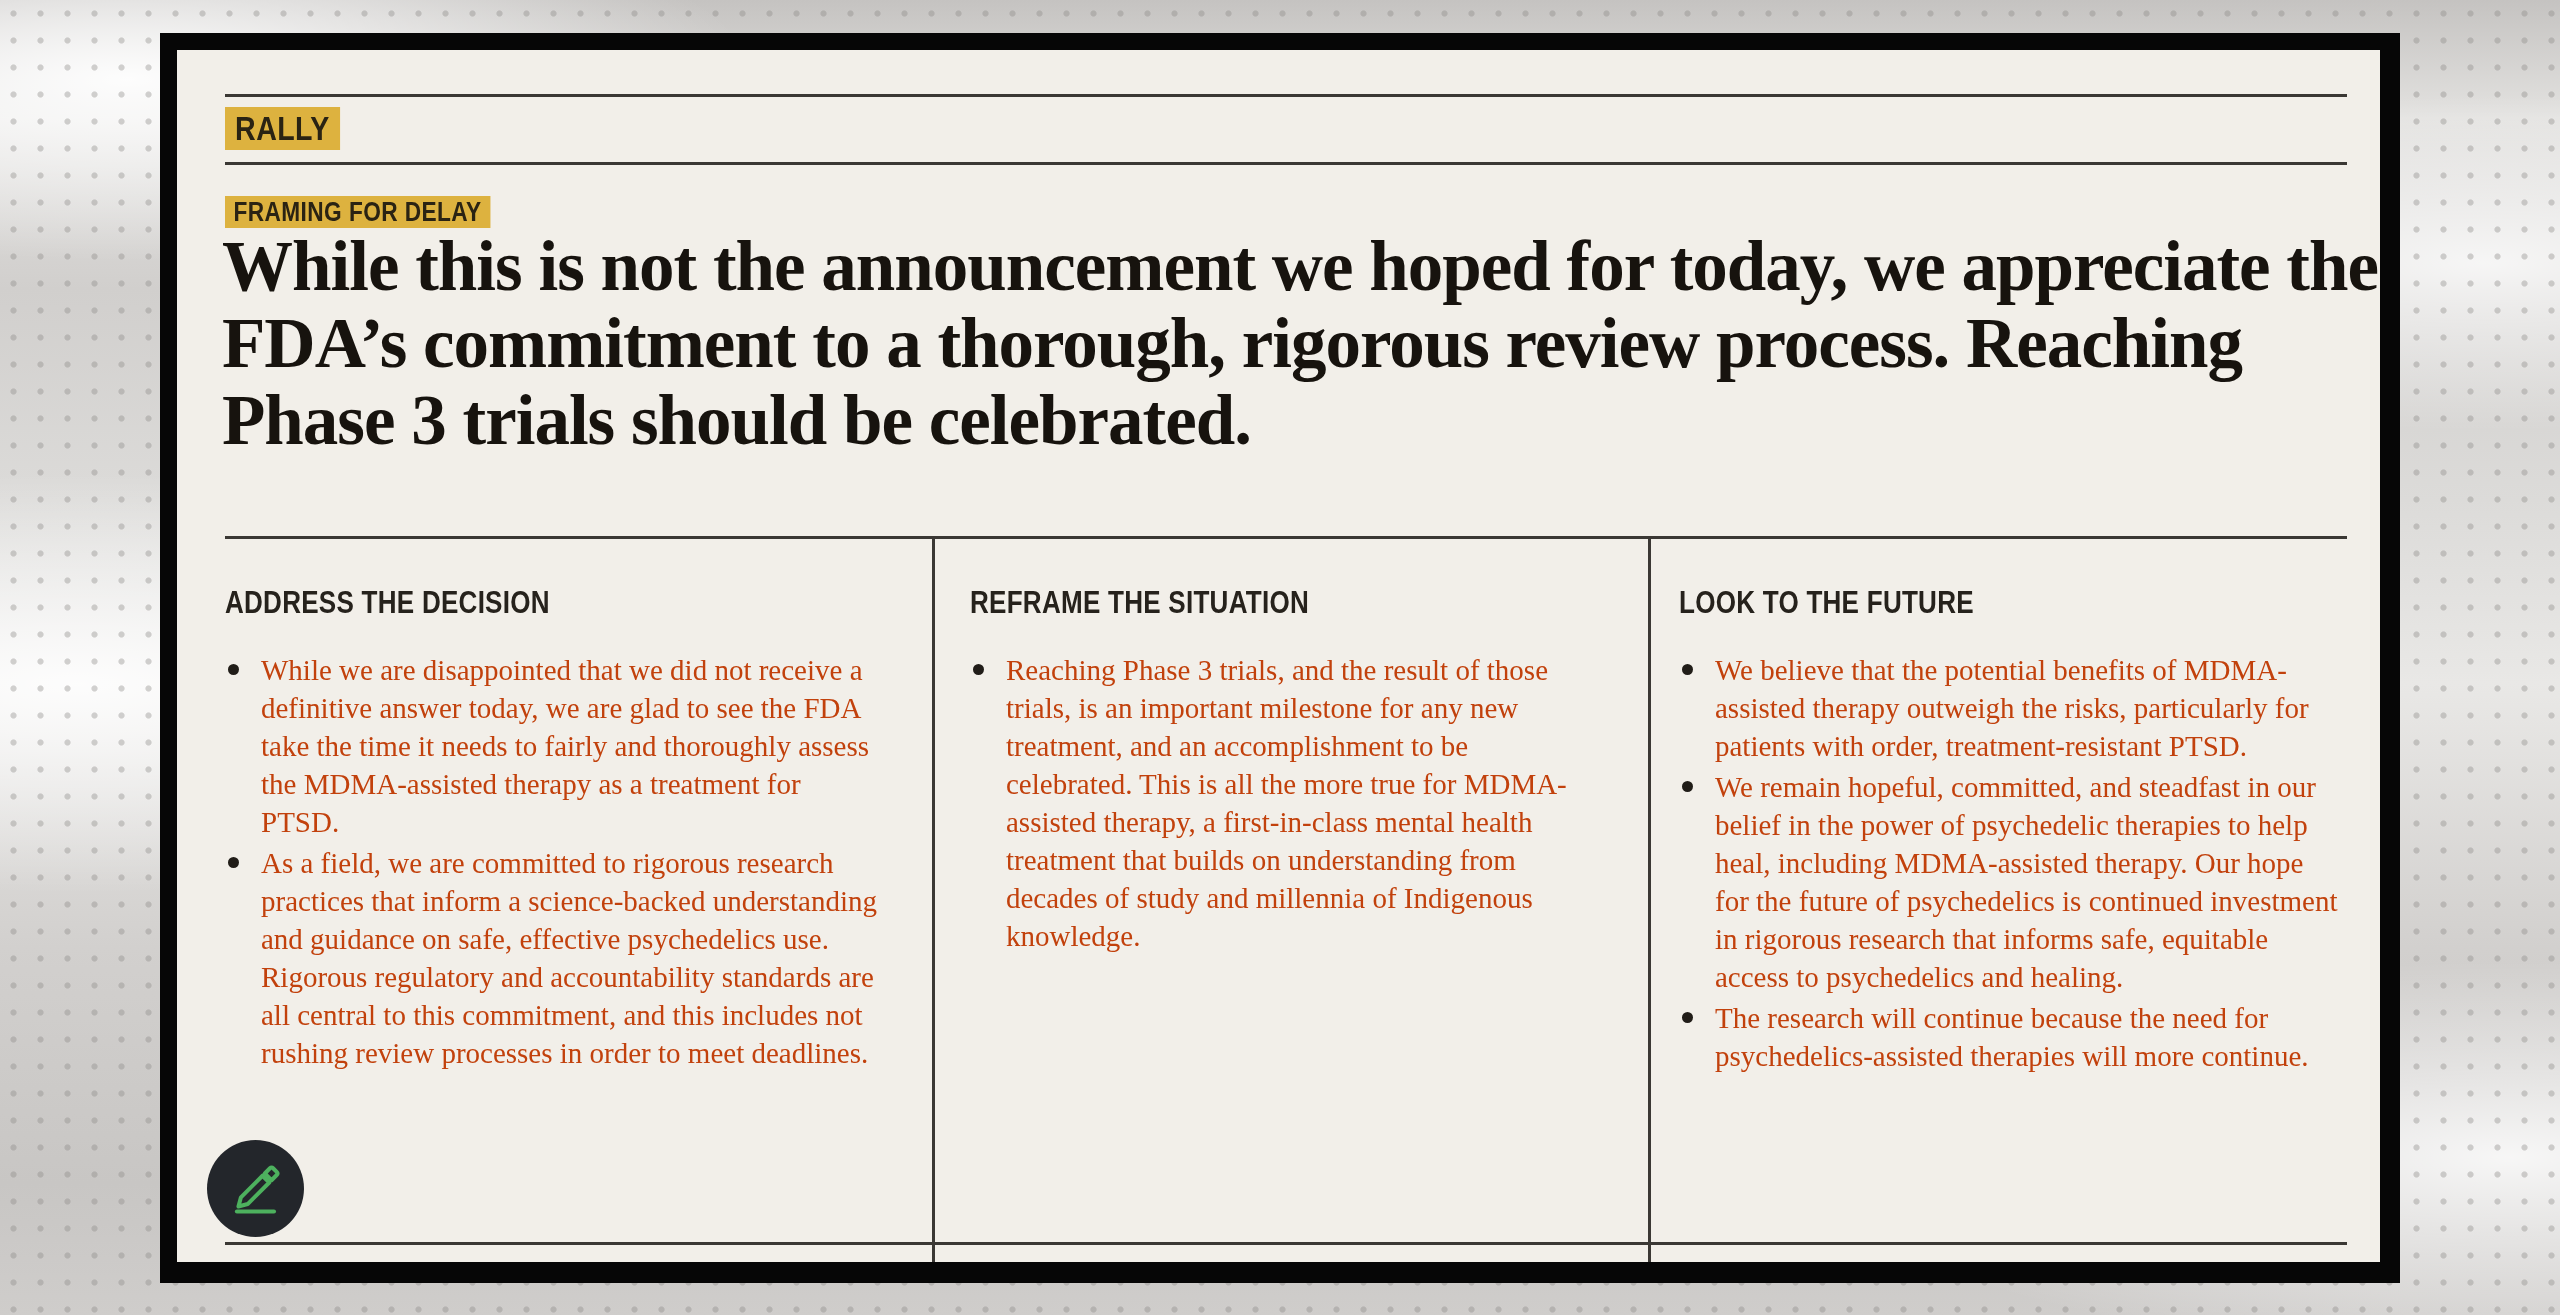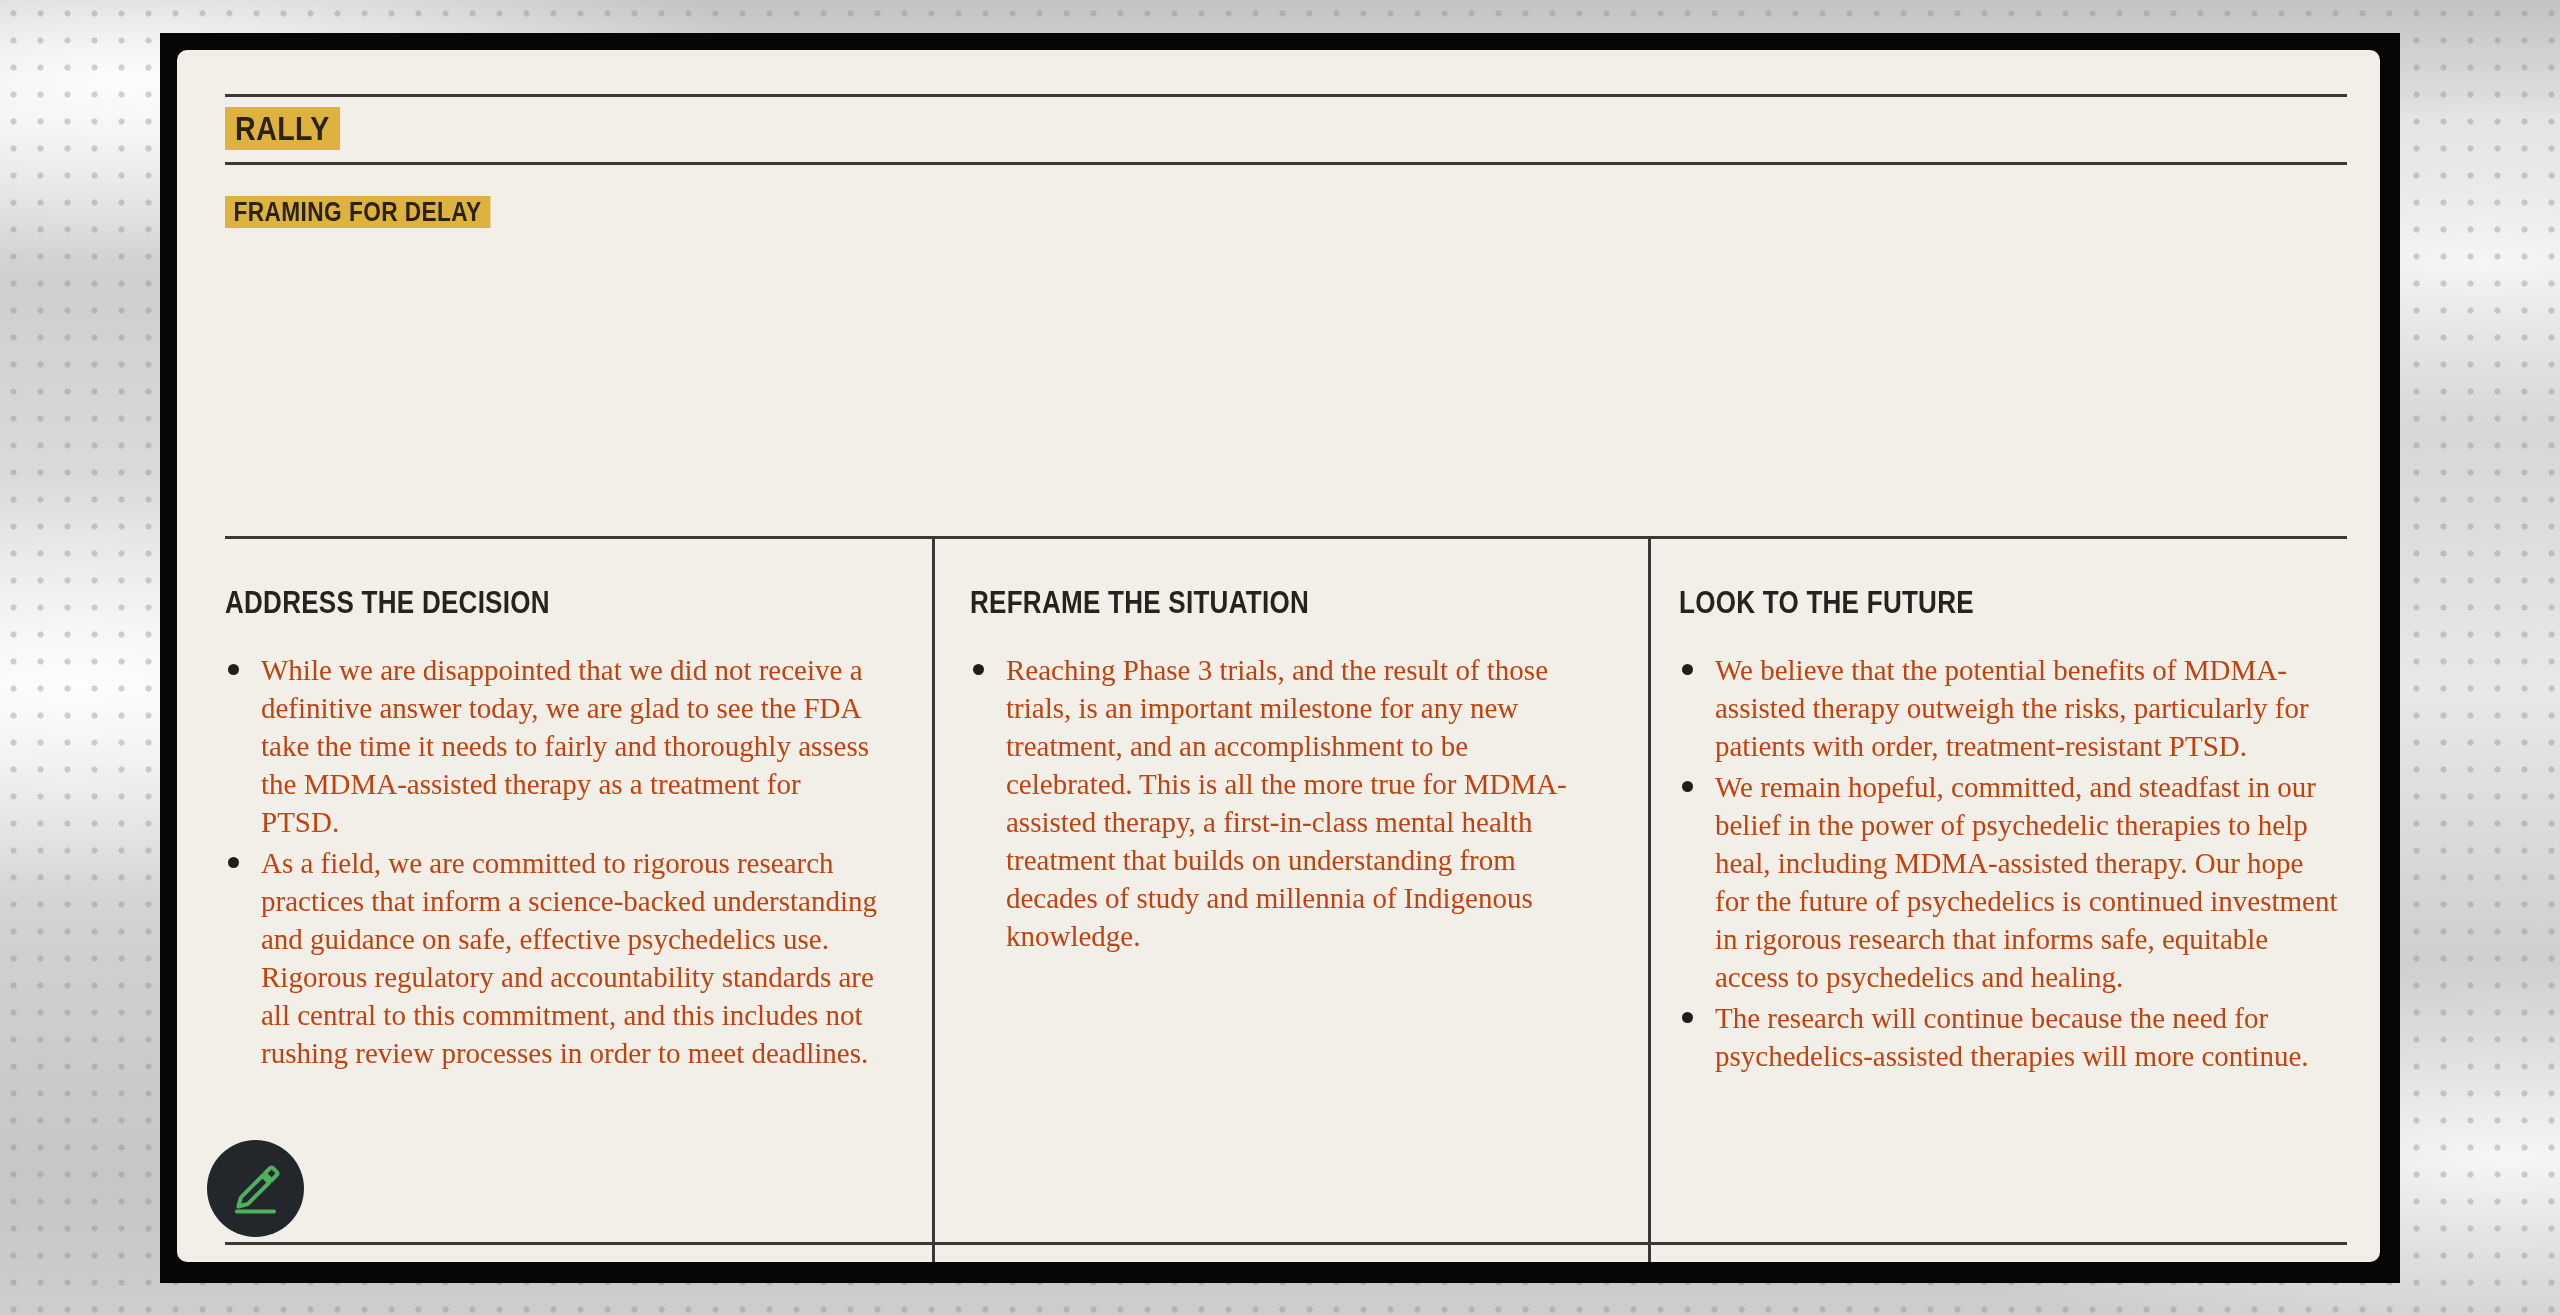--- a/index.html
+++ b/index.html
@@ -21,21 +21,21 @@
       linear-gradient(180deg,#c5c3c1 0%,#e3e2e0 9%,#d1cfcd 22%,#dcdbd9 38%,#e9e8e6 52%,#d2d0ce 72%,#c8c6c4 90%,#cfcdcb 100%);
     background-size: 27px 27px, auto, auto, auto, auto, auto;
     background-repeat: repeat, no-repeat, no-repeat, no-repeat, no-repeat, no-repeat;
   }
 
   .frame {
     position: absolute; left: 160px; top: 33px; width: 2240px; height: 1250px;
     background: #060606; box-sizing: border-box;
     padding: 17px 20px 21px 17px;
   }
-  .sheet { position: relative; width: 100%; height: 100%; background: #f2efe9; border-radius: 10px; }
+  .sheet { position: relative; width: 100%; height: 100%; background: #f2efe9; }
 
   .rule { position: absolute; left: 48px; right: 33px; height: 3px; background: #3b3834; }
   .rule-1 { top: 44px; }
   .rule-2 { top: 112px; }
   .rule-bottom { bottom: 17px; }
 
   .badge {
     position: absolute; left: 48px; display: inline-block; white-space: nowrap;
     background: #ddb23f; color: #2a2313;
     font-family: "Liberation Sans", sans-serif; font-weight: 700;
@@ -92,20 +92,21 @@
   <div class="sheet">
 
     <div class="rule rule-1"></div>
 
     <div class="badge kicker">RALLY</div>
 
     <div class="rule rule-2"></div>
 
     <div class="badge tag">FRAMING FOR DELAY</div>
 
+    <h1 class="headline">While this is not the announcement we hoped for today, we appreciate the FDA’s commitment to a thorough, rigorous review process. Reaching Phase 3 trials should be celebrated.</h1>
 
     <div class="columns">
 
       <section class="col col-1">
         <h3 class="col-header">ADDRESS THE DECISION</h3>
         <ul class="bullets">
           <li>While we are disappointed that we did not receive a definitive answer today, we are glad to see the FDA take the time it needs to fairly and thoroughly assess the MDMA-assisted therapy as a treatment for PTSD.</li>
           <li>As a field, we are committed to rigorous research practices that inform a science-backed understanding and guidance on safe, effective psychedelics use. Rigorous regulatory and accountability standards are all central to this commitment, and this includes not rushing review processes in order to meet deadlines.</li>
         </ul>
       </section>

